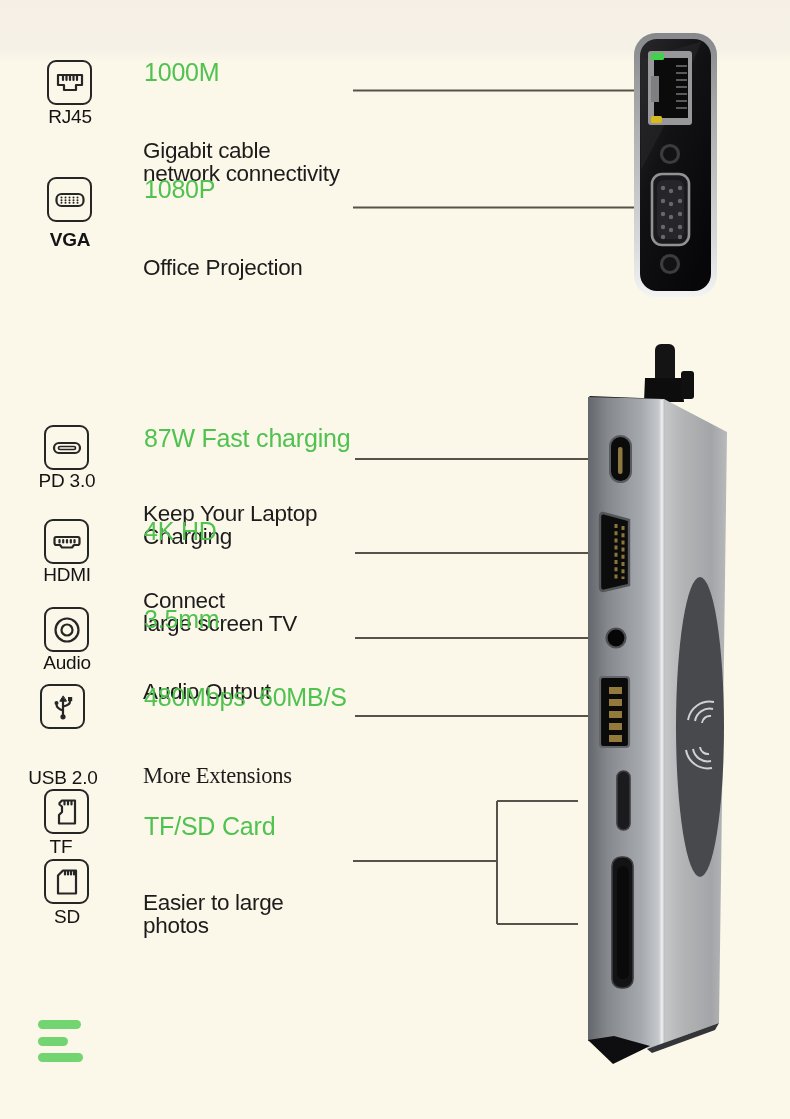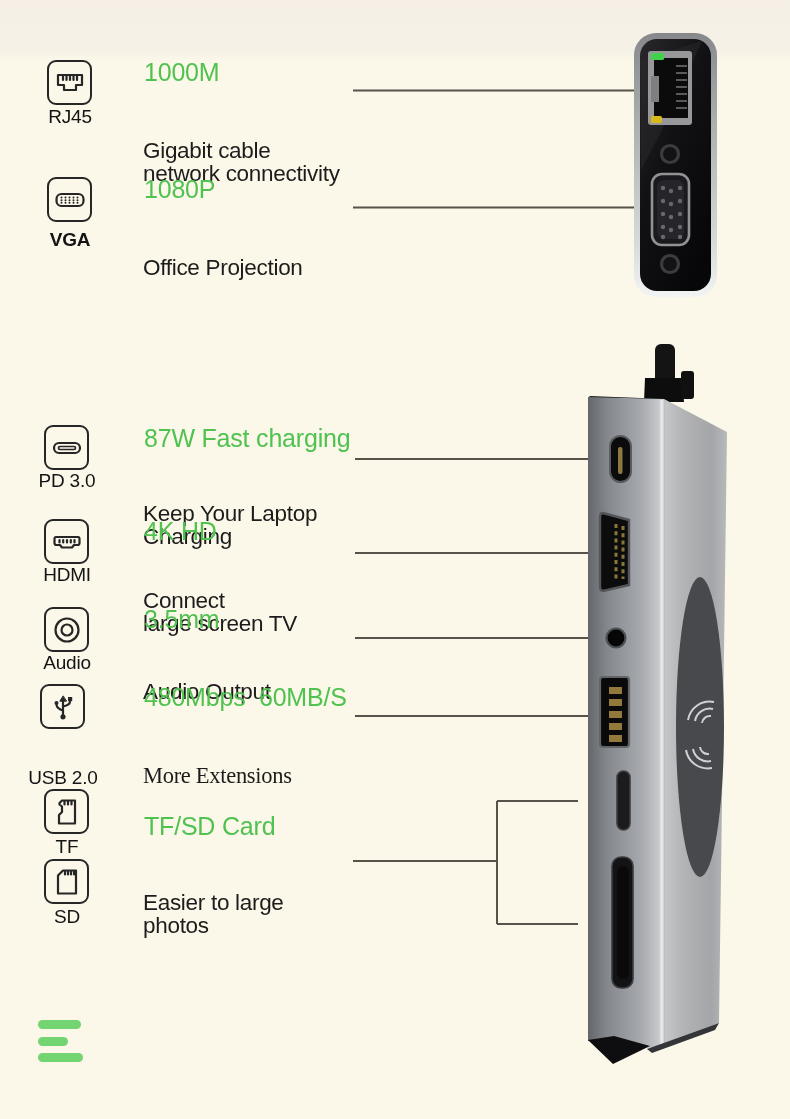--- a/index.html
+++ b/index.html
@@ -291,21 +291,21 @@
   </div>
 
   <div class="icon-box" style="left:44px;top:789px;">
     <svg width="34" height="34" viewBox="0 0 34 34">
       <path d="M12,5.5 H25 V28.5 H9 V20 L12,17 V11.5 L9.5,9.5 V8 Z"></path>
       <line x1="14.5" y1="6.5" x2="14.5" y2="9.5"></line>
         <line x1="18" y1="6.5" x2="18" y2="9.5"></line>
         <line x1="21.5" y1="6.5" x2="21.5" y2="9.5"></line>
     </svg>
   </div>
-  <div class="icon-label" style="left:22px;top:836px;">TF</div>
+  <div class="icon-label" style="left:16px;top:836px;">TF</div>
   <div class="icon-box" style="left:44px;top:859px;">
     <svg width="34" height="34" viewBox="0 0 34 34">
       <path d="M13,5.5 H26 V28.5 H8 V10.5 Z"></path>
       <line x1="15" y1="6.5" x2="15" y2="9.5"></line>
         <line x1="18" y1="6.5" x2="18" y2="9.5"></line>
         <line x1="21" y1="6.5" x2="21" y2="9.5"></line>
         <line x1="24" y1="6.5" x2="24" y2="9.5"></line>
     </svg>
   </div>
   <div class="icon-label" style="left:22px;top:906px;">SD</div>

